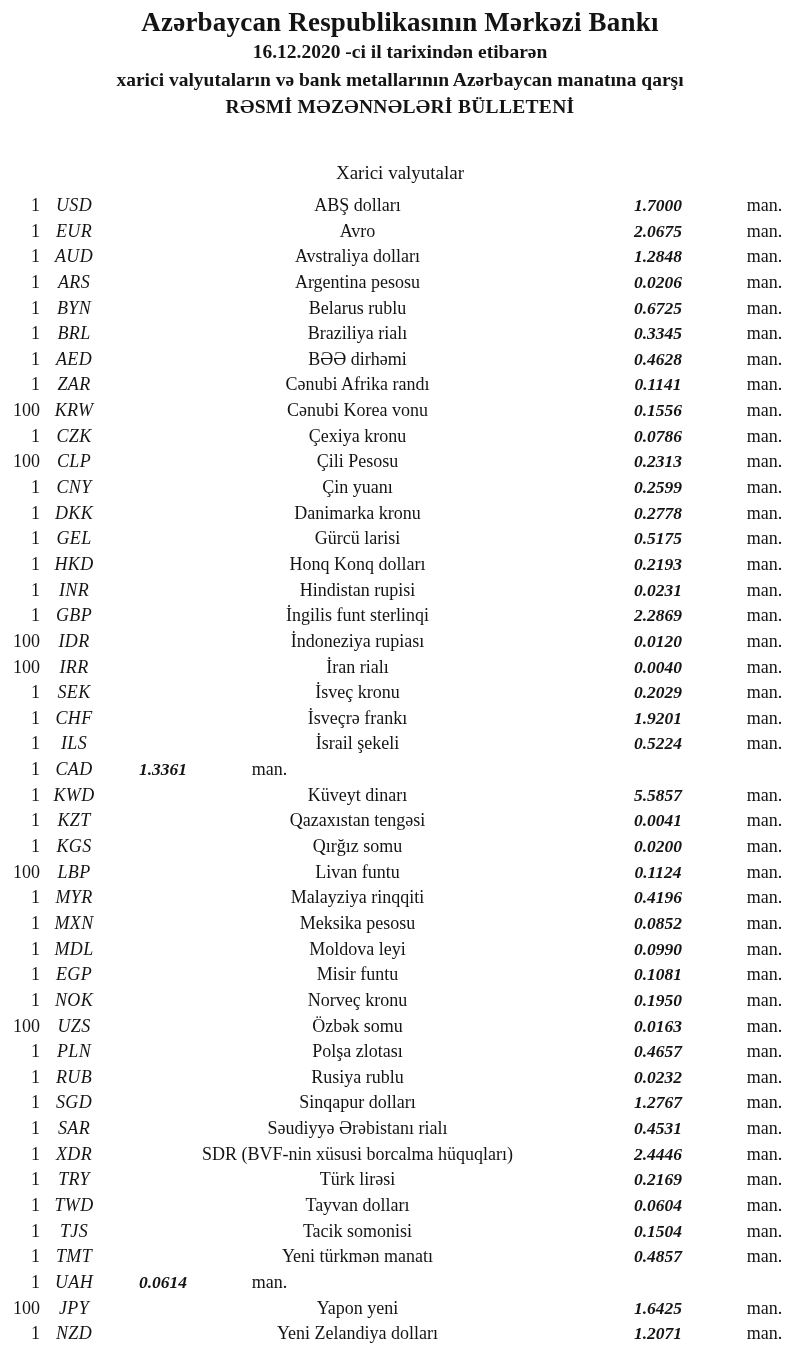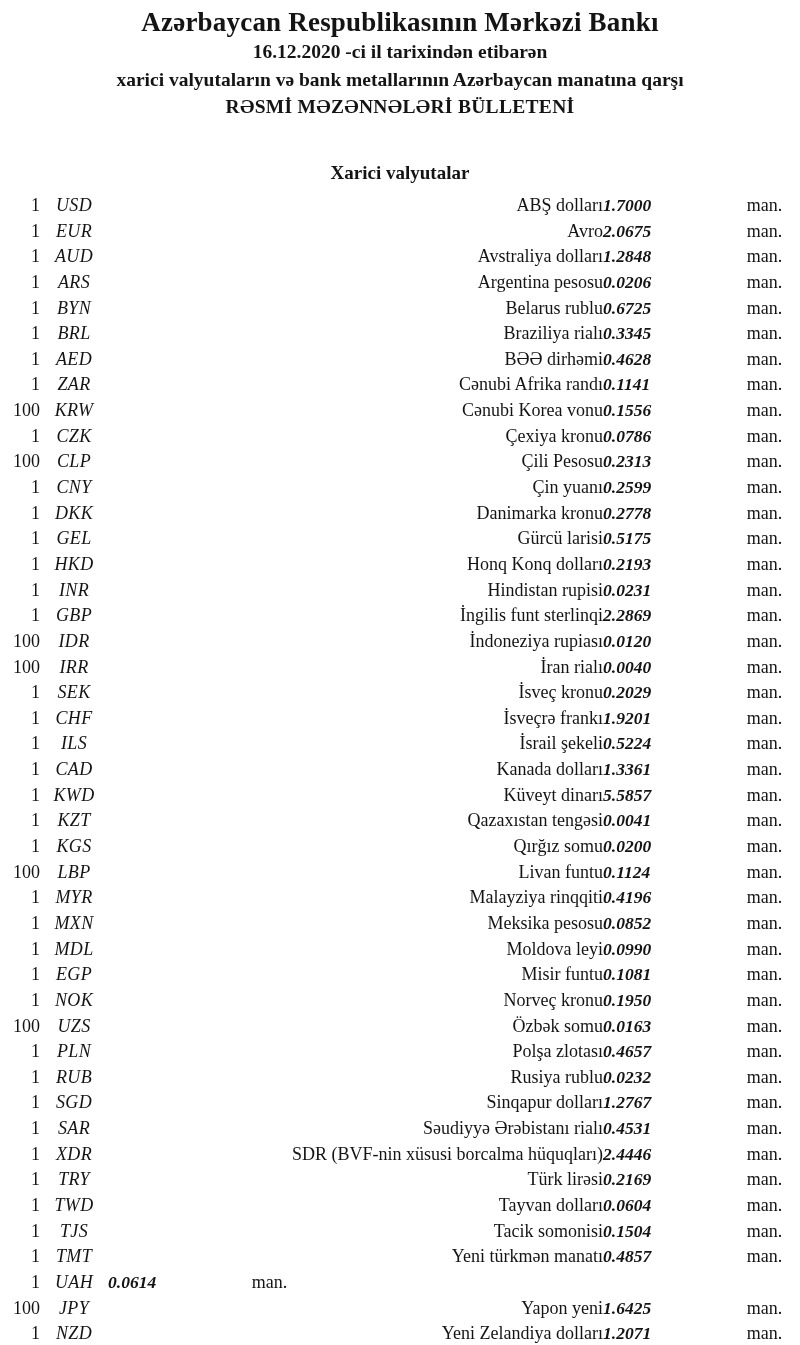--- a/index.html
+++ b/index.html
@@ -36,21 +36,21 @@
   }
   .doc-sub-caps {
     font-size: 19.5px;
     font-weight: bold;
     line-height: 28px;
     letter-spacing: 0.3px;
   }
   .section-title {
     text-align: center;
     font-size: 19px;
-    font-weight: bold;
+    font-weight: normal;
     margin-top: 40px;
     line-height: 24px;
   }
   .rates-table {
     margin-top: 8px;
   }
   .rate-row {
     display: flex;
     align-items: baseline;
     height: 25.65px;
@@ -65,28 +65,28 @@
   }
   .cell-code {
     width: 68px;
     text-align: center;
     flex: 0 0 auto;
     letter-spacing: 0.3px;
     font-style: italic;
   }
   .cell-name {
     flex: 1 1 auto;
-    text-align: right;
+    text-align: center;
     padding-left: 4px;
     overflow: hidden;
   }
   .cell-rate {
     width: 110px;
     flex: 0 0 auto;
-    text-align: left;
+    text-align: center;
     font-weight: bold;
     font-style: italic;
     font-size: 17.5px;
   }
   .cell-unit {
     width: 87px;
     flex: 0 0 auto;
     text-align: center;
     padding-left: 16px;
     box-sizing: border-box;
@@ -279,21 +279,20 @@
       <span class="cell-qty">1</span>
       <span class="cell-code">ILS</span>
       <span class="cell-name">İsrail şekeli</span>
       <span class="cell-rate">0.5224</span>
       <span class="cell-unit">man.</span>
     </div>
 
     <div class="rate-row">
       <span class="cell-qty">1</span>
       <span class="cell-code">CAD</span>
-      <span class="cell-name">Kanada dolları</span>
       <span class="cell-rate">1.3361</span>
       <span class="cell-unit">man.</span>
     </div>
 
     <div class="rate-row">
       <span class="cell-qty">1</span>
       <span class="cell-code">KWD</span>
       <span class="cell-name">Küveyt dinarı</span>
       <span class="cell-rate">5.5857</span>
       <span class="cell-unit">man.</span>

